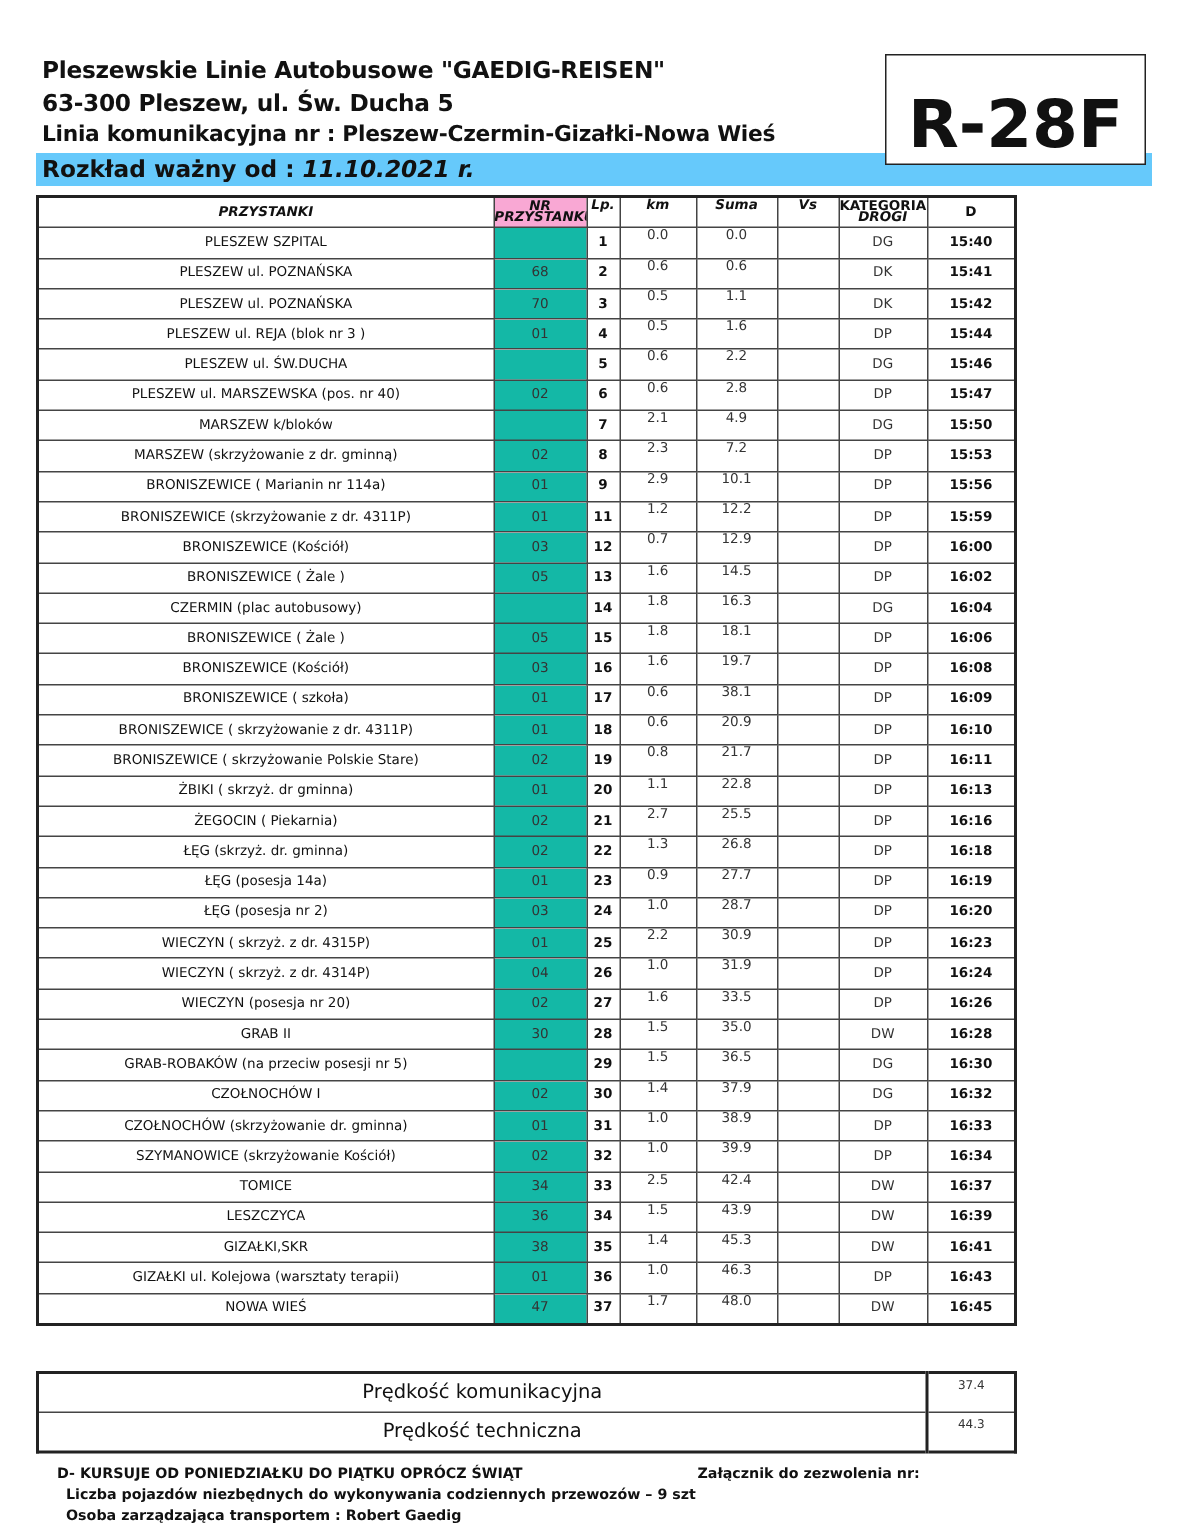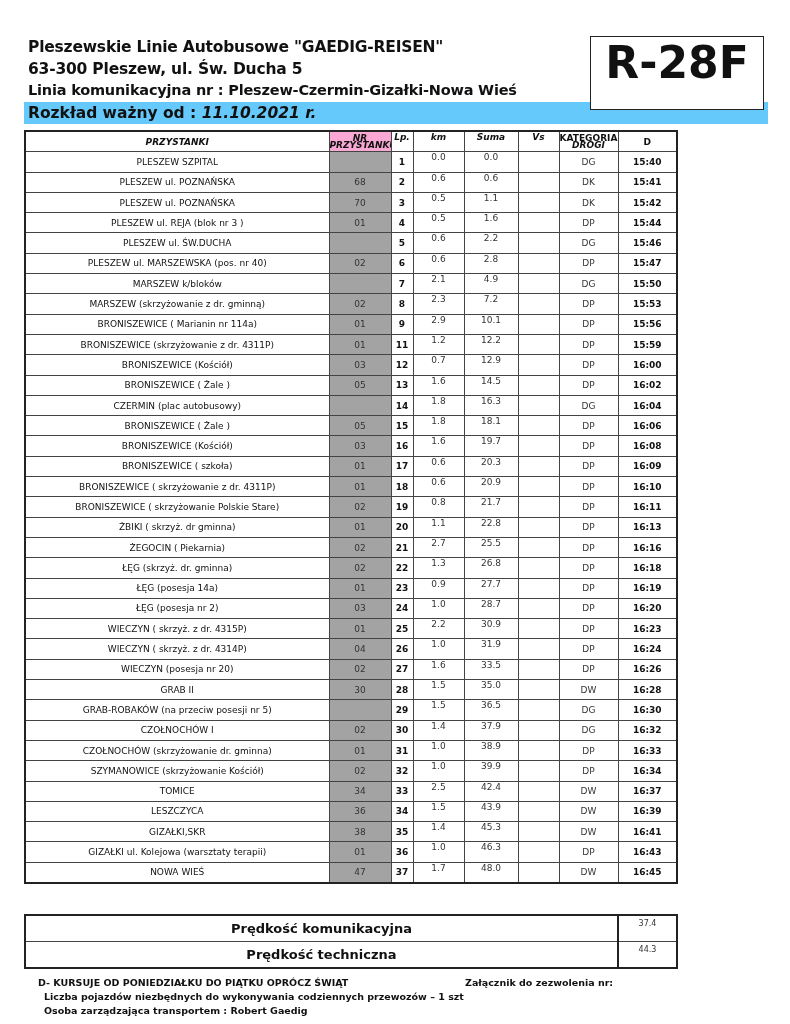--- a/index.html
+++ b/index.html
@@ -6,37 +6,37 @@
   body { width:790px; height:1024px; position:relative; overflow:hidden;
          font-family:"DejaVu Sans", sans-serif; color:#111; }
   .hdr { position:absolute; left:28px; font-weight:bold; font-size:15.5px; letter-spacing:-0.2px; white-space:nowrap; }
   .hdr1 { top:38px; }
   .hdr2 { top:60px; }
   .hdr3 { top:82px; font-size:14.5px; }
   .bluebar { position:absolute; left:24px; top:102px; width:744px; height:22px; background:#66c9fb; }
   .validity { position:absolute; left:28px; top:104px; font-weight:bold; font-size:15.5px; white-space:nowrap; }
   .validity i { font-style:italic; }
   .linebox { position:absolute; left:590px; top:36px; width:172px; height:72px; border:1.5px solid #222; background:#fff;
-             display:flex; align-items:flex-start; justify-content:center; font-weight:bold; font-size:44px; letter-spacing:0px; }
+             display:flex; align-items:flex-end; justify-content:center; font-weight:bold; font-size:44px; letter-spacing:0px; }
   table.tt { position:absolute; left:24px; top:130px; border-collapse:collapse; table-layout:fixed; width:652px; }
   table.tt td, table.tt th { border:1px solid #444; padding:0; height:19.3px; font-size:9px; text-align:center; overflow:hidden; white-space:nowrap; }
   table.tt { border:2px solid #222; }
   th.h-name { height:32px; font-size:16px; font-style:italic; font-weight:bold; }
   th.h-nr { font-size:6px; font-style:italic; font-weight:bold; line-height:7px; background:#f9a8d4; }
   th.h-lp, th.h-km, th.h-suma, th.h-vs { font-size:11px; font-style:italic; font-weight:bold; vertical-align:top; padding-top:4px; }
   th.h-kat { font-size:6px; font-weight:bold; line-height:7px; padding-top:8px;margin-left:44px; }
   th.h-d { font-size:17px; font-weight:bold; border-left:2px solid #222; }
   td.c-name { text-align:left; padding-left:20px; font-weight:normal; font-size:10px; }
-  td.c-nr { background:#a3a3a3; font-size:9px; color:#333; }
+  td.c-nr { background:#14b8a6; font-size:9px; color:#333; }
   td.c-lp { font-weight:bold; font-size:10px; border-left:1.5px solid #222; border-right:1.5px solid #222; }
   td.c-km, td.c-suma { font-size:7.5px; color:#333; vertical-align:top; padding-top:3px; }
   td.c-kat { font-size:9px; color:#333; }
   td.c-d { font-weight:bold; font-size:11px; border-left:2px solid #222; }
   .totals { position:absolute; left:24px; top:914px; width:652px; border-collapse:collapse; table-layout:fixed; border:2px solid #222; }
-  .totals td { border:1px solid #444; height:21px; font-size:13px; font-weight:bold; text-align:center; }
+  .totals td { border:1px solid #444; height:21px; font-size:13px; font-weight:normal; text-align:center; }
   .totals td.tv { font-size:8px; font-weight:normal; color:#333; vertical-align:top; padding-top:3px; border-left:2px solid #222; }
   .footer { position:absolute; font-weight:bold; font-size:9.5px; white-space:nowrap; }
   .f1 { left:38px; top:977px; }
   .f2 { left:465px; top:977px; }
   .f3 { left:44px; top:991px; }
   .f4 { left:44px; top:1005px; }
 </style>
 </head>
 <body>
 
@@ -223,21 +223,21 @@
         <td class="c-suma">19.7</td>
         <td class="c-vs"></td>
         <td class="c-kat">DP</td>
         <td class="c-d">16:08</td>
       </tr>
       <tr>
         <td class="c-name">BRONISZEWICE ( szkoła)</td>
         <td class="c-nr">01</td>
         <td class="c-lp">17</td>
         <td class="c-km">0.6</td>
-        <td class="c-suma">20.3</td>
+        <td class="c-suma">38.1</td>
         <td class="c-vs"></td>
         <td class="c-kat">DP</td>
         <td class="c-d">16:09</td>
       </tr>
       <tr>
         <td class="c-name">BRONISZEWICE ( skrzyżowanie z dr. 4311P)</td>
         <td class="c-nr">01</td>
         <td class="c-lp">18</td>
         <td class="c-km">0.6</td>
         <td class="c-suma">20.9</td>
@@ -450,14 +450,14 @@
   </tr>
   <tr>
     <td>Prędkość techniczna</td>
     <td class="tv">44.3</td>
   </tr>
 </tbody>
   </table>
 
 <div class="footer f1">D- KURSUJE OD PONIEDZIAŁKU DO PIĄTKU OPRÓCZ ŚWIĄT</div>
 <div class="footer f2">Załącznik do zezwolenia nr:</div>
-<div class="footer f3">Liczba pojazdów niezbędnych do wykonywania codziennych przewozów – 1 szt</div>
+<div class="footer f3">Liczba pojazdów niezbędnych do wykonywania codziennych przewozów – 9 szt</div>
 <div class="footer f4">Osoba zarządzająca transportem : Robert Gaedig</div>
 
 </body></html>

